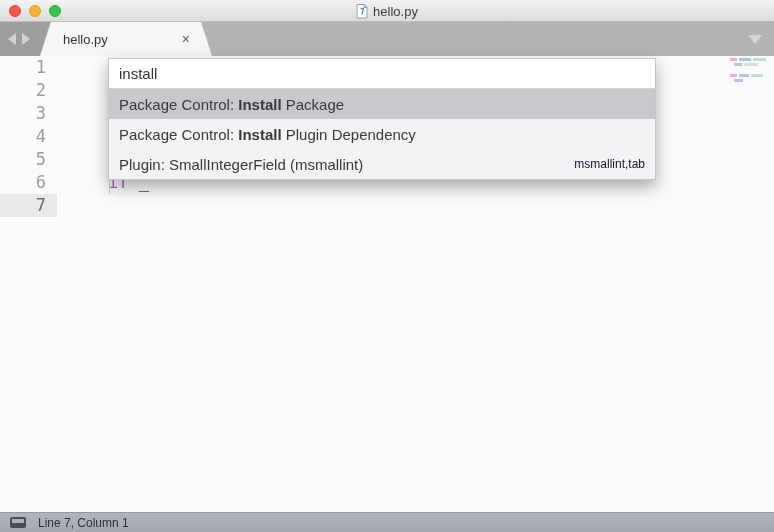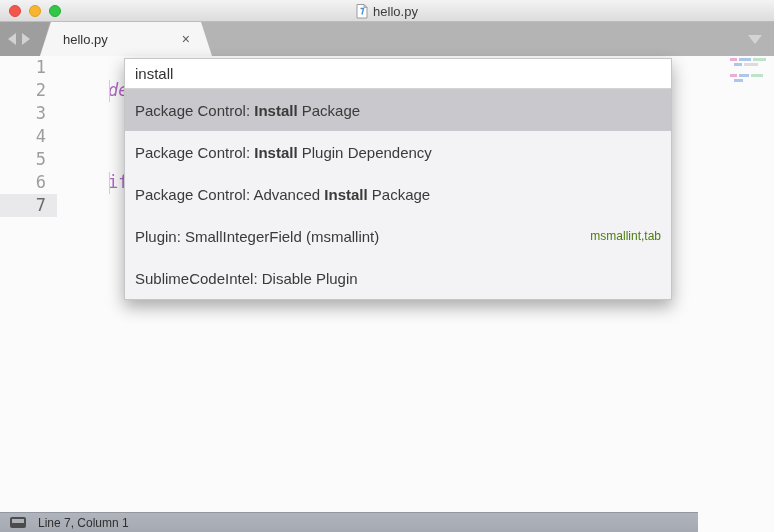--- a/index.html
+++ b/index.html
@@ -47,34 +47,34 @@
   .plain { color:#333; }
   .indent-guide { position:absolute; width:1px; background:#c9d1e2; }
 
   
   .minimap { position:absolute; right:4px; top:2px; width:48px; height:40px; }
   .mm-row { display:flex; height:3px; margin-bottom:2px; }
   .mm-row span { display:block; height:3px; margin-right:2px; }
   .mm-gap { height:6px; }
 
   
-  .palette { position:absolute; left:124px; top:58px; width:548px; background:#f3f3f5;
+  .palette { position:absolute; left:108px; top:58px; width:548px; background:#f3f3f5;
     border:1px solid #c6c6c9; box-shadow:0 7px 16px rgba(0,0,0,0.33); }
   .pinput { display:block; width:100%; height:30px; border:none; outline:none; background:#fff;
     border-bottom:1px solid #d4d4d6; font-family:"Liberation Sans", sans-serif;
     font-size:15px; color:#333; padding:0 10px; }
-  .prow { height:42px; display:flex; align-items:center; padding:0 10px;
+  .prow { height:30px; display:flex; align-items:center; padding:0 10px;
     font-size:15px; color:#3a3a3a; }
   .prow.sel { background:#c9c9cd; }
   .plabel { flex:1 1 auto; white-space:nowrap; overflow:hidden; }
   .plabel b { font-weight:700; }
-  .phint { flex:0 0 auto; font-size:12px; color:#4d7c0f; }
+  .phint { flex:0 0 auto; font-size:12px; color:#0f172a; }
 
   
-  .statusbar { position:absolute; left:0; bottom:0; width:698px; height:20px;
+  .statusbar { position:absolute; left:0; bottom:0; width:774px; height:20px;
     background:linear-gradient(#b0b4bd,#a5a9b2); border-top:1px solid #93979f;
     display:flex; align-items:center; font-size:12px; color:#303030; }
   .panel-icon { width:16px; height:11px; border:2px solid #4c4c4c; border-radius:2px;
     margin-left:10px; position:relative; }
   .panel-icon::after { content:""; position:absolute; left:0; right:0; bottom:0; height:3px; background:#4c4c4c; }
   .status-left { margin-left:12px; }
   .status-right { margin-left:auto; display:flex; gap:46px; margin-right:10px; }
 </style>
 </head>
 <body>
@@ -157,28 +157,22 @@
 <div class="palette">
   <input class="pinput" readonly="" value="install" style="">
   <div id="plist">
       <div class="prow sel">
         <span class="plabel"><span>Package Control: </span><b>Install</b><span> Package</span></span>
       </div>
       <div class="prow">
         <span class="plabel"><span>Package Control: </span><b>Install</b><span> Plugin Dependency</span></span>
       </div>
       <div class="prow">
-        <span class="plabel"><span>Package Control: Advanced </span><b>Install</b><span> Package</span></span>
-      </div>
-      <div class="prow">
         <span class="plabel"><span>Plugin: SmallIntegerField (msmallint)</span></span>
         <span class="phint">msmallint,tab</span>
-      </div>
-      <div class="prow">
-        <span class="plabel"><span>SublimeCodeIntel: Disable Plugin</span></span>
       </div>
     </div>
 </div>
 
 <div class="statusbar">
   <div class="panel-icon"></div>
   <span class="status-left">Line 7, Column 1</span>
 </div>
 
 </body></html>

